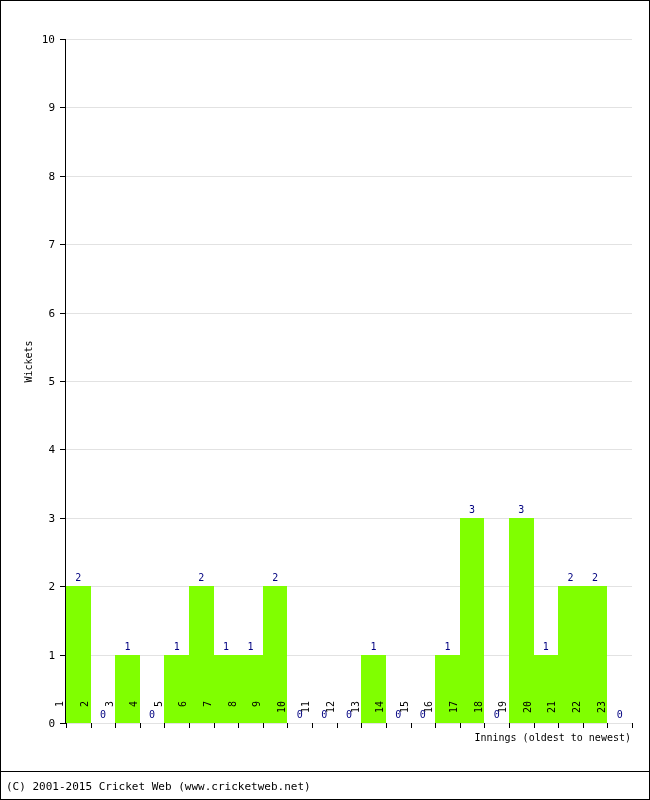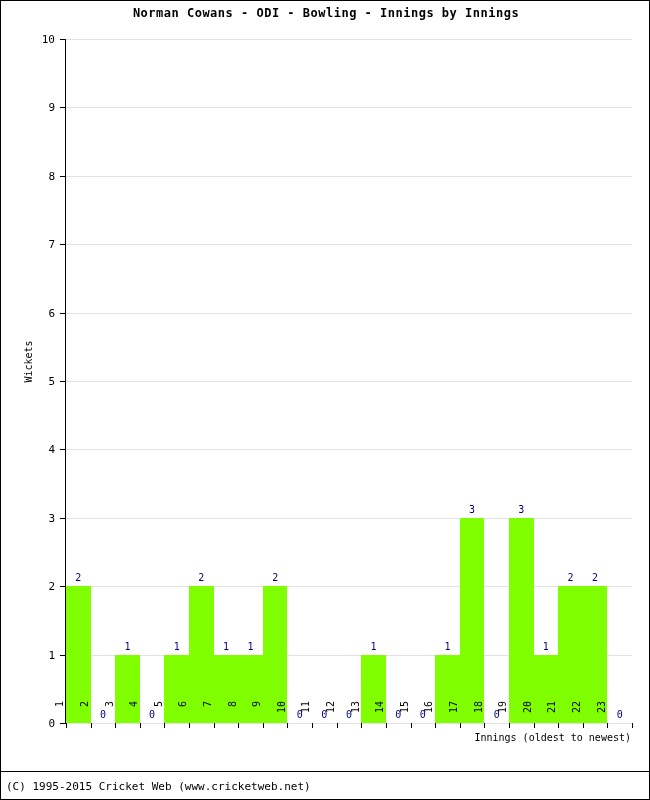--- a/index.html
+++ b/index.html
@@ -153,21 +153,20 @@
     font-size: 11px;
     color: #000000;
     white-space: pre;
   }
 </style>
 </head>
 <body>
 
 <div id="page">
 
-  <div id="chart-title">Norman Cowans - ODI - Bowling - Innings by Innings</div>
 
   <div id="axis-left"></div>
   <div id="axis-bottom"></div>
 
   <div id="ylabel">Wickets</div>
   <div id="xlabel">Innings (oldest to newest)</div>
 
   <div id="yaxis-ticks">
       <div class="ytick-mark" style="top: 722px;"></div>
       <div class="ytick-label" style="top: 717px;">0</div>
@@ -294,14 +293,14 @@
       <div class="bar-value" style="left: 458.739px; width: 24.6087px; top: 503.8px;">3</div>
       <div class="bar-value" style="left: 483.348px; width: 24.6087px; top: 709px;">0</div>
       <div class="bar-value" style="left: 507.957px; width: 24.6087px; top: 503.8px;">3</div>
       <div class="bar-value" style="left: 532.565px; width: 24.6087px; top: 640.6px;">1</div>
       <div class="bar-value" style="left: 557.174px; width: 24.6087px; top: 572.2px;">2</div>
       <div class="bar-value" style="left: 581.783px; width: 24.6087px; top: 572.2px;">2</div>
       <div class="bar-value" style="left: 606.391px; width: 24.6087px; top: 709px;">0</div>
     </div>
 
   <div id="footer-rule"></div>
-  <div id="footer-text">(C) 1995-2015 Cricket Web (www.cricketweb.net)</div>
+  <div id="footer-text">(C) 2001-2015 Cricket Web (www.cricketweb.net)</div>
 </div>
 
 </body></html>

